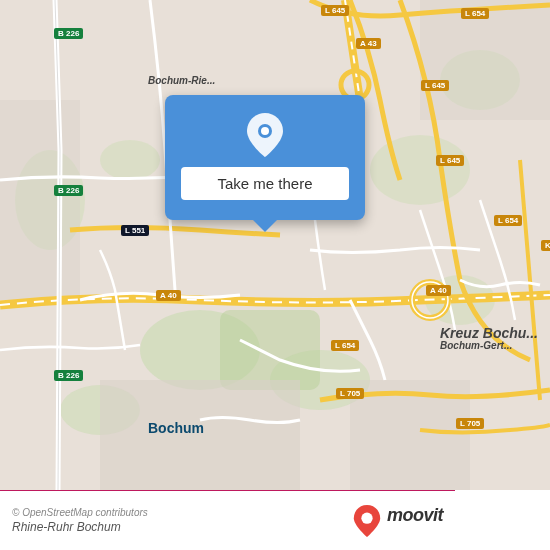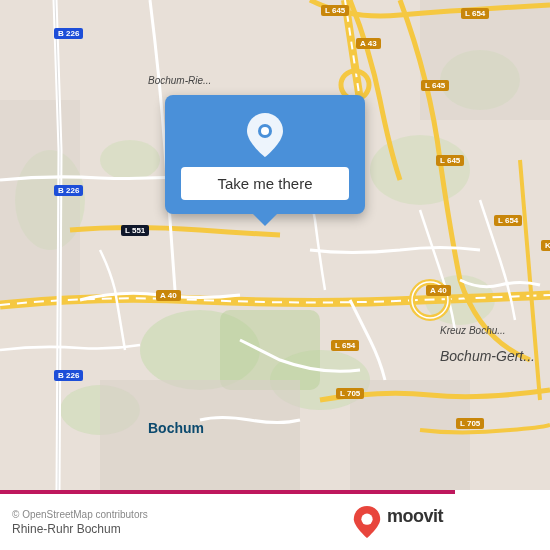--- a/index.html
+++ b/index.html
@@ -25,21 +25,21 @@
     .popup-card {
       position: absolute;
       top: 95px;
       left: 165px;
       width: 200px;
       background: #4a90d9;
       border-radius: 8px;
       display: flex;
       flex-direction: column;
       align-items: center;
-      padding: 18px 16px 14px 16px;
+      padding: 18px 16px 20px 16px;
       box-shadow: 0 4px 12px rgba(0,0,0,0.3);
       z-index: 10;
     }
 
     .popup-card::after {
       content: '';
       position: absolute;
       bottom: -12px;
       left: 50%;
       transform: translateX(-50%);
@@ -69,24 +69,25 @@
 
     
     #bottom-bar {
       width: 455px;
       height: 60px;
       background: white;
       display: flex;
       align-items: center;
       justify-content: space-between;
       padding: 0 12px;
-      border-top: 4px solid #be185d;
+      border-top: 1px solid #be185d;
       position: absolute;
       bottom: 0;
       left: 0;
+      font-style: italic;
     }
 
     .bottom-left {
       display: flex;
       flex-direction: column;
     }
 
     .copyright-text {
       font-size: 10px;
       color: #888;
@@ -122,39 +123,39 @@
       letter-spacing: -0.5px;
     }
 
     
     .map-label {
       position: absolute;
       font-size: 10px;
       color: #555;
       white-space: nowrap;
       font-family: Arial, sans-serif;
-      font-weight: 400;
+      font-weight: 700;
       pointer-events: none;
     }
 
     .road-badge {
       position: absolute;
       font-size: 8px;
       font-weight: bold;
       color: white;
       background: #c8860a;
       padding: 1px 4px;
       border-radius: 2px;
       white-space: nowrap;
       pointer-events: none;
       margin-left: 26px;
     }
 
     .road-badge-blue {
-      background: #1d4ed8;
+      background: #15803d;
     }
   </style>
 </head>
 <body>
 
 <div id="map-container">
 
   <svg class="map-svg" viewBox="0 0 550 490" xmlns="http://www.w3.org/2000/svg">
 
     <rect width="550" height="490" fill="#e8e0d8"></rect>
@@ -235,22 +236,22 @@
 
   <span class="road-badge" style="top:225px; left:95px; background:#0f172a;">L 551</span>
 
   <span class="road-badge" style="top:388px; left:310px; background:#c8860a;">L 705</span>
   <span class="road-badge" style="top:418px; left:430px; background:#c8860a;">L 705</span>
 
   <span class="road-badge" style="top:240px; left:515px; background:#c8860a;">K 6</span>
 
   <span class="map-label" style="top:75px; left:148px; font-style:italic; color:#444;">Bochum-Rie...</span>
   <span class="map-label" style="top:420px; left:148px; font-size:14px; font-weight:bold; color:#0c4a6e;">Bochum</span>
-  <span class="map-label" style="top:325px; left:440px; font-style:italic; color:#444; font-size:10px;">Kreuz Bochu...</span>
-  <span class="map-label" style="top:348px; left:440px; font-style:italic; color:#444; font-size:14px;">Bochum-Gert...</span>
+  <span class="map-label" style="top:325px; left:440px; font-style:italic; color:#444; font-size:14px;">Kreuz Bochu...</span>
+  <span class="map-label" style="top:340px; left:440px; font-style:italic; color:#444; font-size:10px;">Bochum-Gert...</span>
 
   <div class="popup-card">
 
     <svg class="pin-icon" viewBox="0 0 36 44" xmlns="http://www.w3.org/2000/svg">
       <path d="M18 0 C8 0 0 8 0 18 C0 30 18 44 18 44 C18 44 36 30 36 18 C36 8 28 0 18 0Z" fill="white" opacity="0.9"></path>
       <circle cx="18" cy="18" r="7" fill="#4a90d9"></circle>
       <circle cx="18" cy="18" r="4" fill="white"></circle>
     </svg>
 
     <button class="take-me-btn">Take me there</button>

